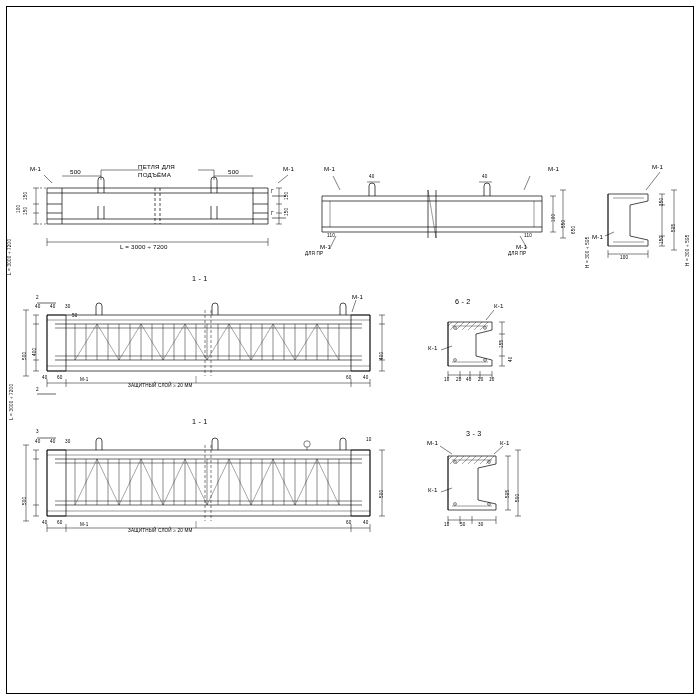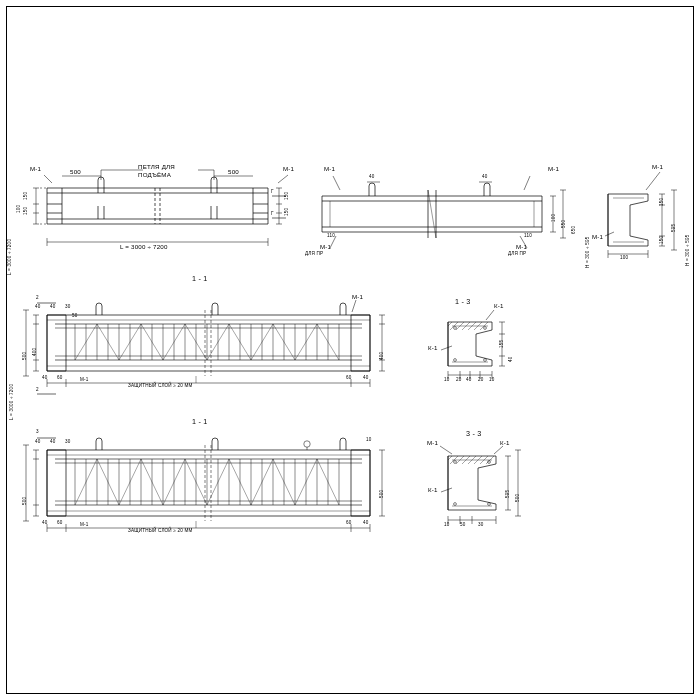--- a/index.html
+++ b/index.html
@@ -404,21 +404,21 @@
   <div class="lbl xs" style="left:35px; top:305px;">40</div>
   <div class="lbl xs" style="left:50px; top:305px;">40</div>
   <div class="lbl xs" style="left:65px; top:305px;">30</div>
   <div class="lbl xs rot90" style="left:33px; top:356px;">400</div>
   <div class="lbl xs rot90" style="left:23px; top:360px;">500</div>
   <div class="lbl xs rot90" style="left:380px; top:360px;">400</div>
   <div class="lbl xs" style="left:72px; top:314px;">50</div>
   <div class="lbl xs" style="left:80px; top:378px;">М-1</div>
   <div class="lbl xs rot90" style="left:10px; top:420px;">L = 3000 ÷ 7200</div>
 
-  <div class="lbl md" style="left:455px; top:298px;">1 - 3</div>
+  <div class="lbl md" style="left:455px; top:298px;">6 - 2</div>
   <div class="lbl" style="left:494px; top:303px;">К-1</div>
   <div class="lbl" style="left:428px; top:345px;">К-1</div>
   <div class="lbl xs rot90" style="left:500px; top:348px;">155</div>
   <div class="lbl xs rot90" style="left:509px; top:362px;">40</div>
   <div class="lbl xs" style="left:444px; top:378px;">10</div>
   <div class="lbl xs" style="left:456px; top:378px;">20</div>
   <div class="lbl xs" style="left:466px; top:378px;">40</div>
   <div class="lbl xs" style="left:478px; top:378px;">20</div>
   <div class="lbl xs" style="left:489px; top:378px;">10</div>
 

